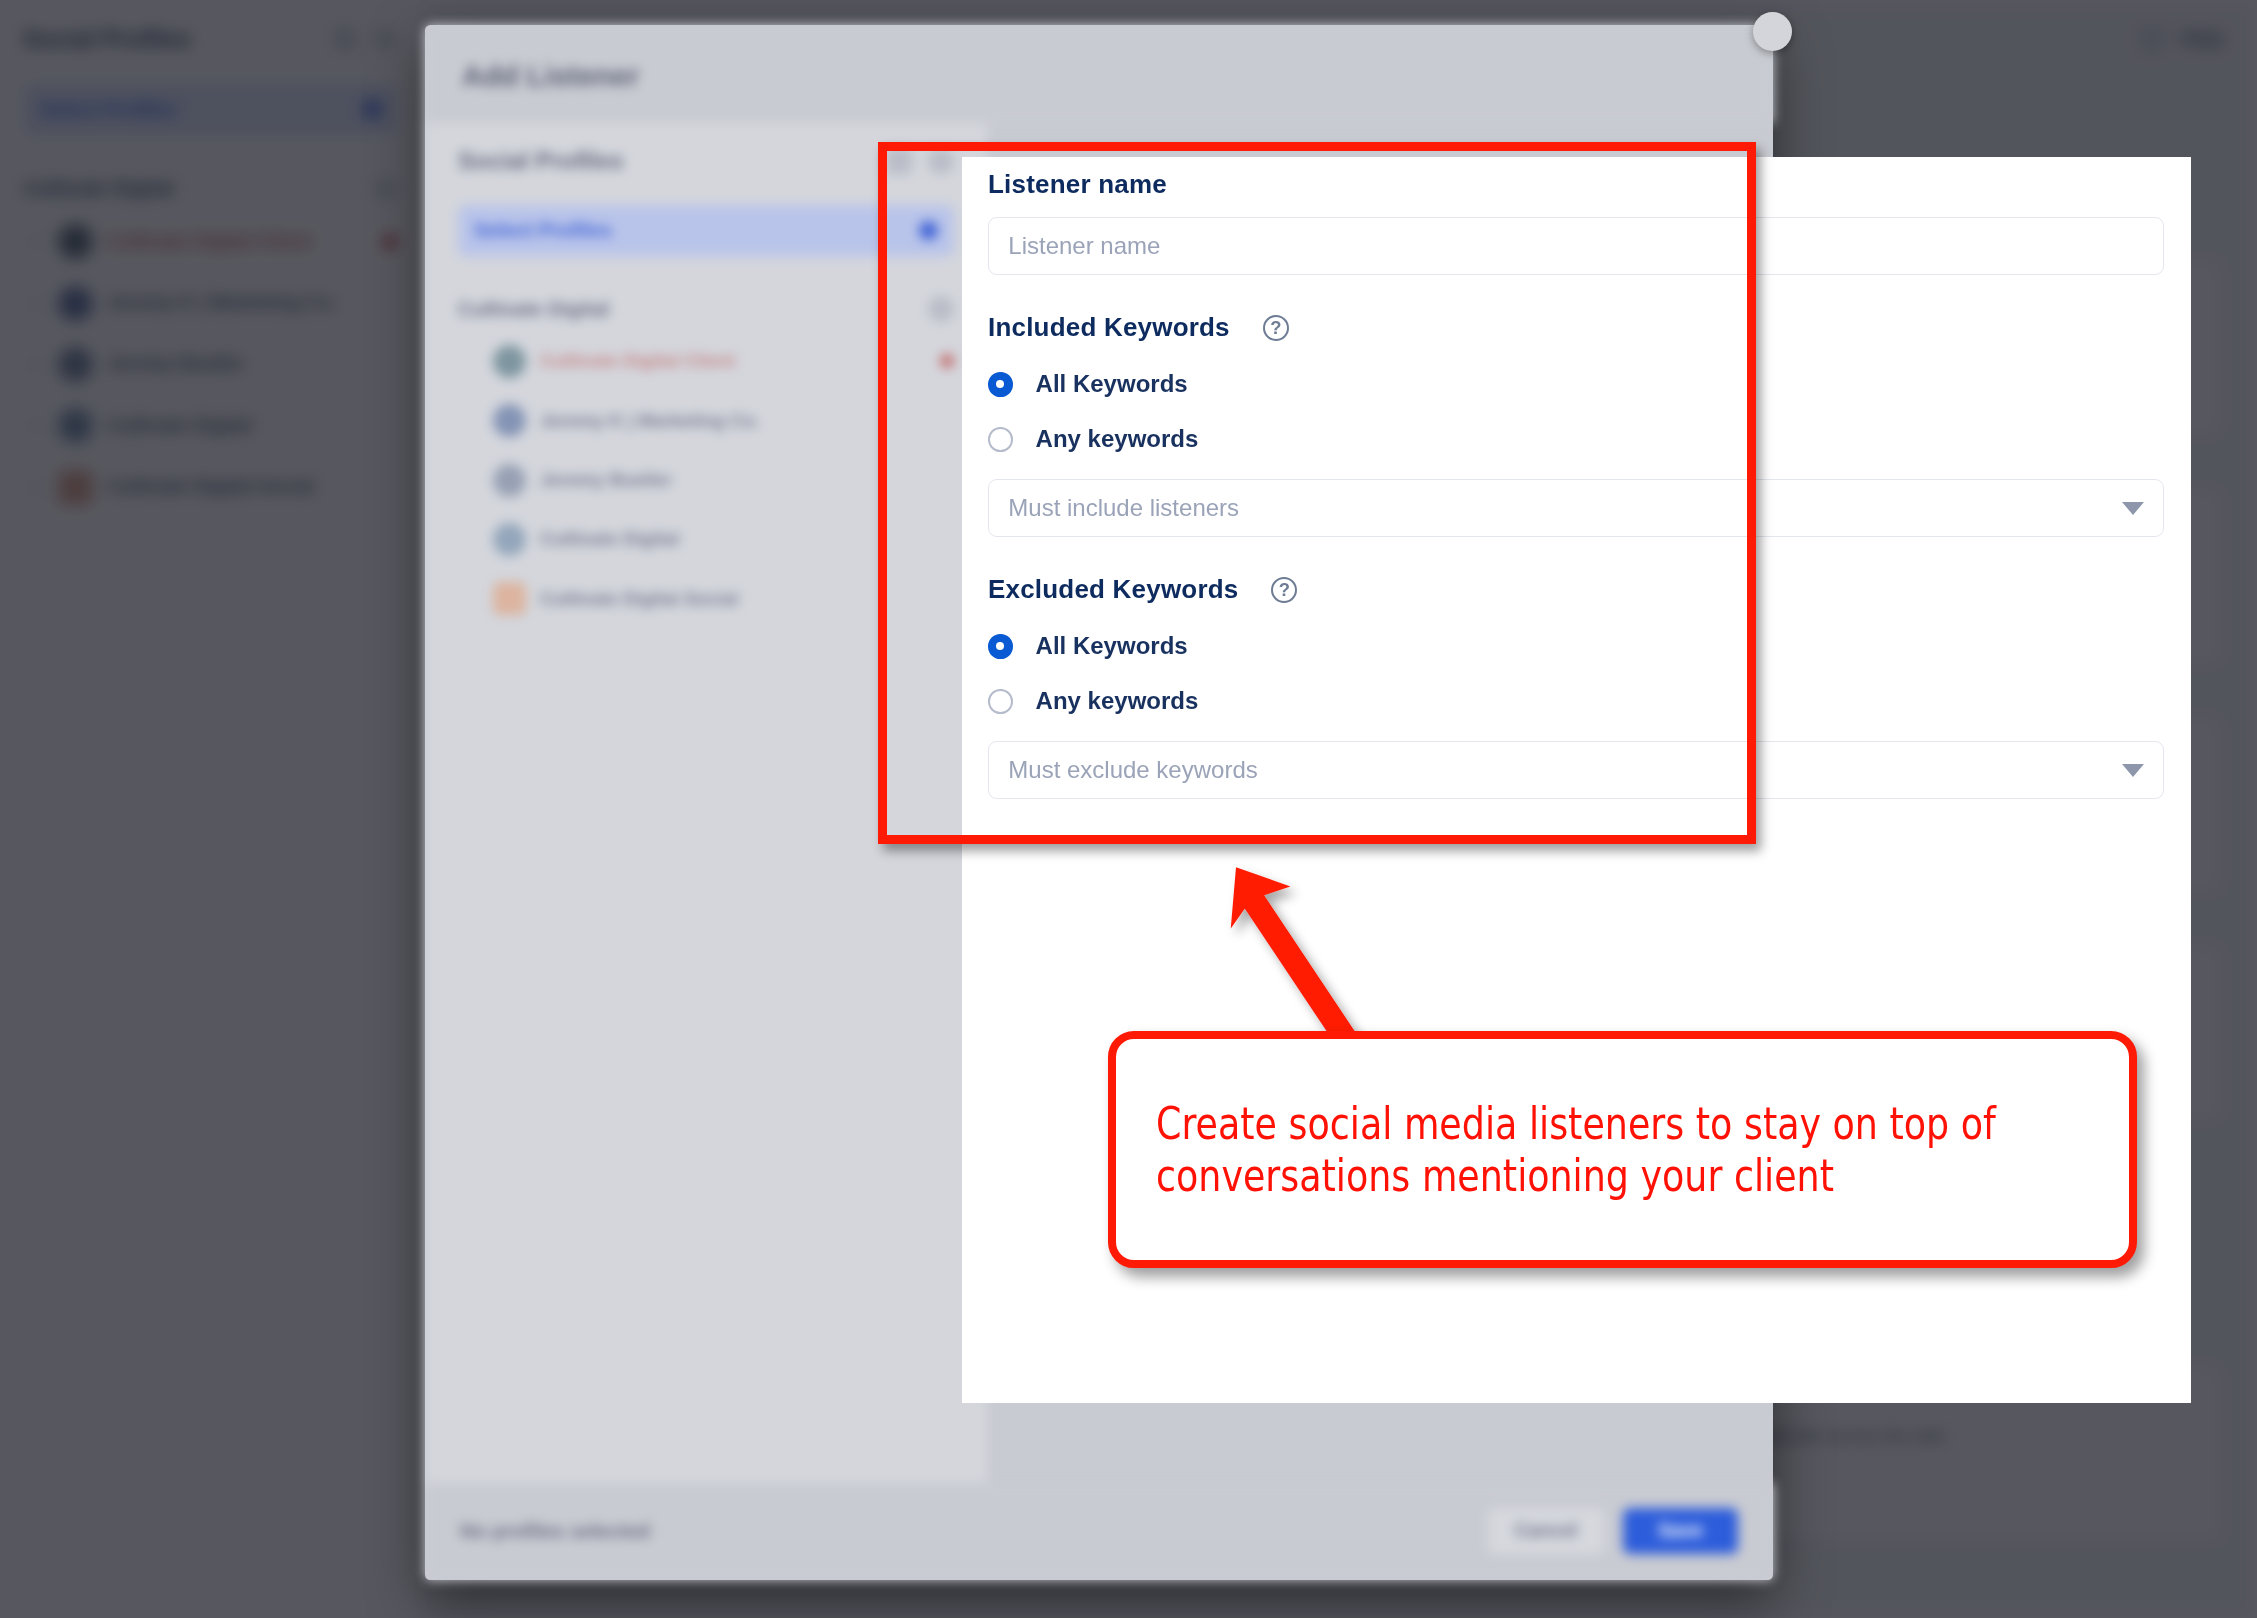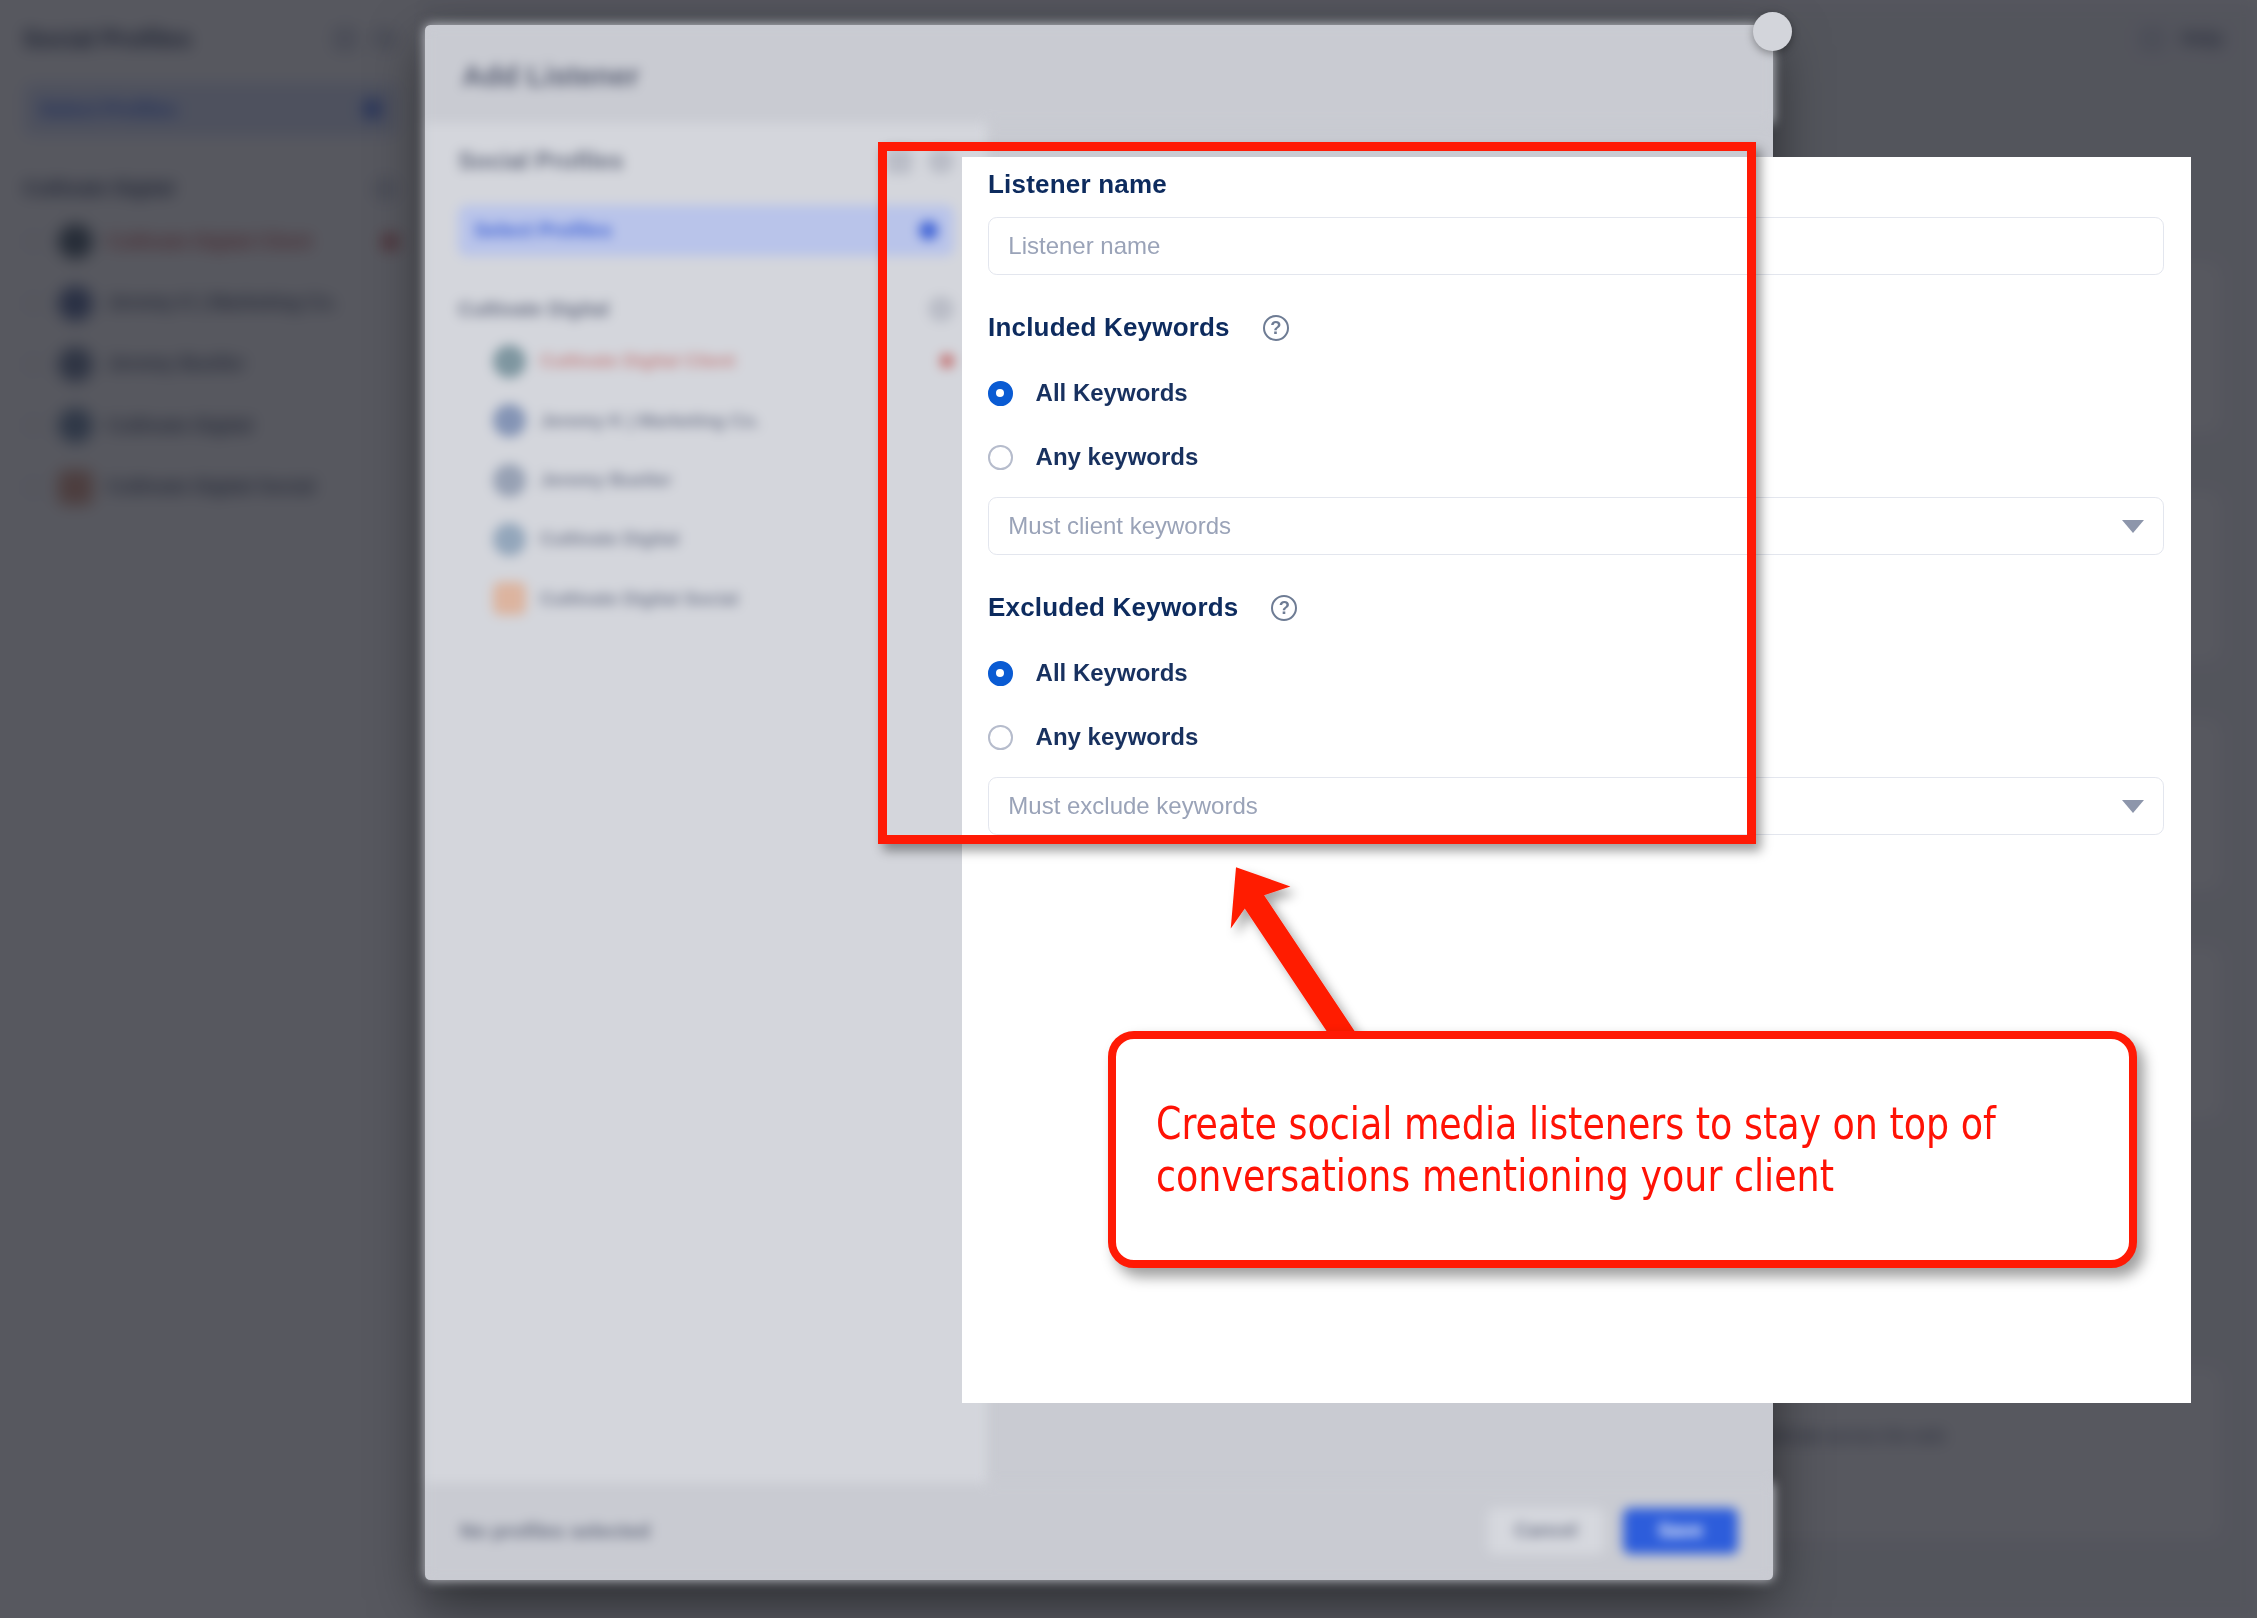--- a/index.html
+++ b/index.html
@@ -233,21 +233,21 @@
   .text-input .chev {
     margin-left: auto;
     width: 0; height: 0;
     border-left: 11.4px solid transparent;
     border-right: 11.4px solid transparent;
     border-top: 13px solid #8d96ab;
   }
 
   .radio-row {
     display: flex; align-items: center; gap: 23px;
-    margin-top: 36px;
+    margin-top: 27px;
   }
   .radio {
     width: 24.6px; height: 24.6px; border-radius: 50%;
     border: 2.2px solid #b6bccc;
     background: #ffffff;
     flex: none;
     position: relative;
   }
   .radio.on {
     border-color: #0a5bd3;
@@ -483,21 +483,21 @@
           <div class="radio-row">
             <div class="radio on"></div>
             <div class="radio-label">All Keywords</div>
           </div>
           <div class="radio-row">
             <div class="radio"></div>
             <div class="radio-label">Any keywords</div>
           </div>
 
           <div class="text-input" style="margin-top:26px;">
-            <span class="ph">Must client keywords</span>
+            <span class="ph">Must include listeners</span>
             <span class="chev"></span>
           </div>
         </div>
 
         <div class="group-gap">
           <div class="label-row">
             <div class="field-label">Excluded Keywords</div>
             <div class="help-icon">?</div>
           </div>
 

